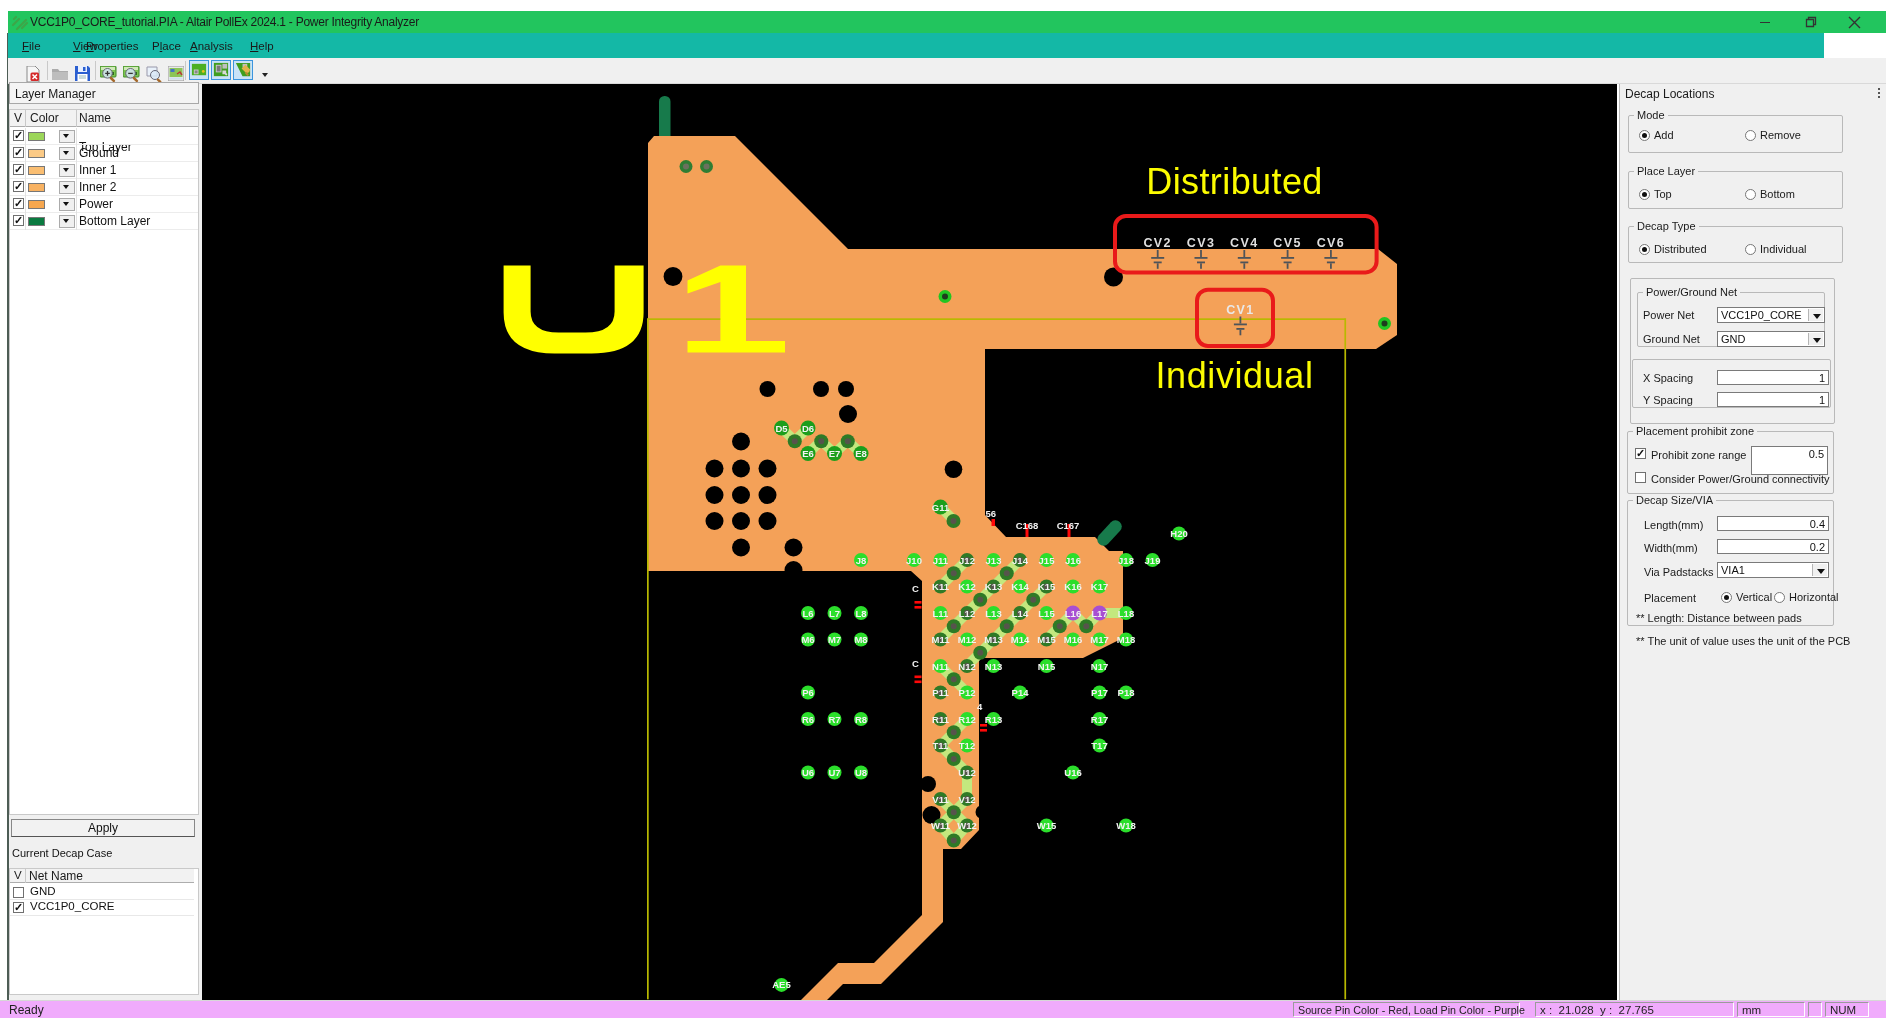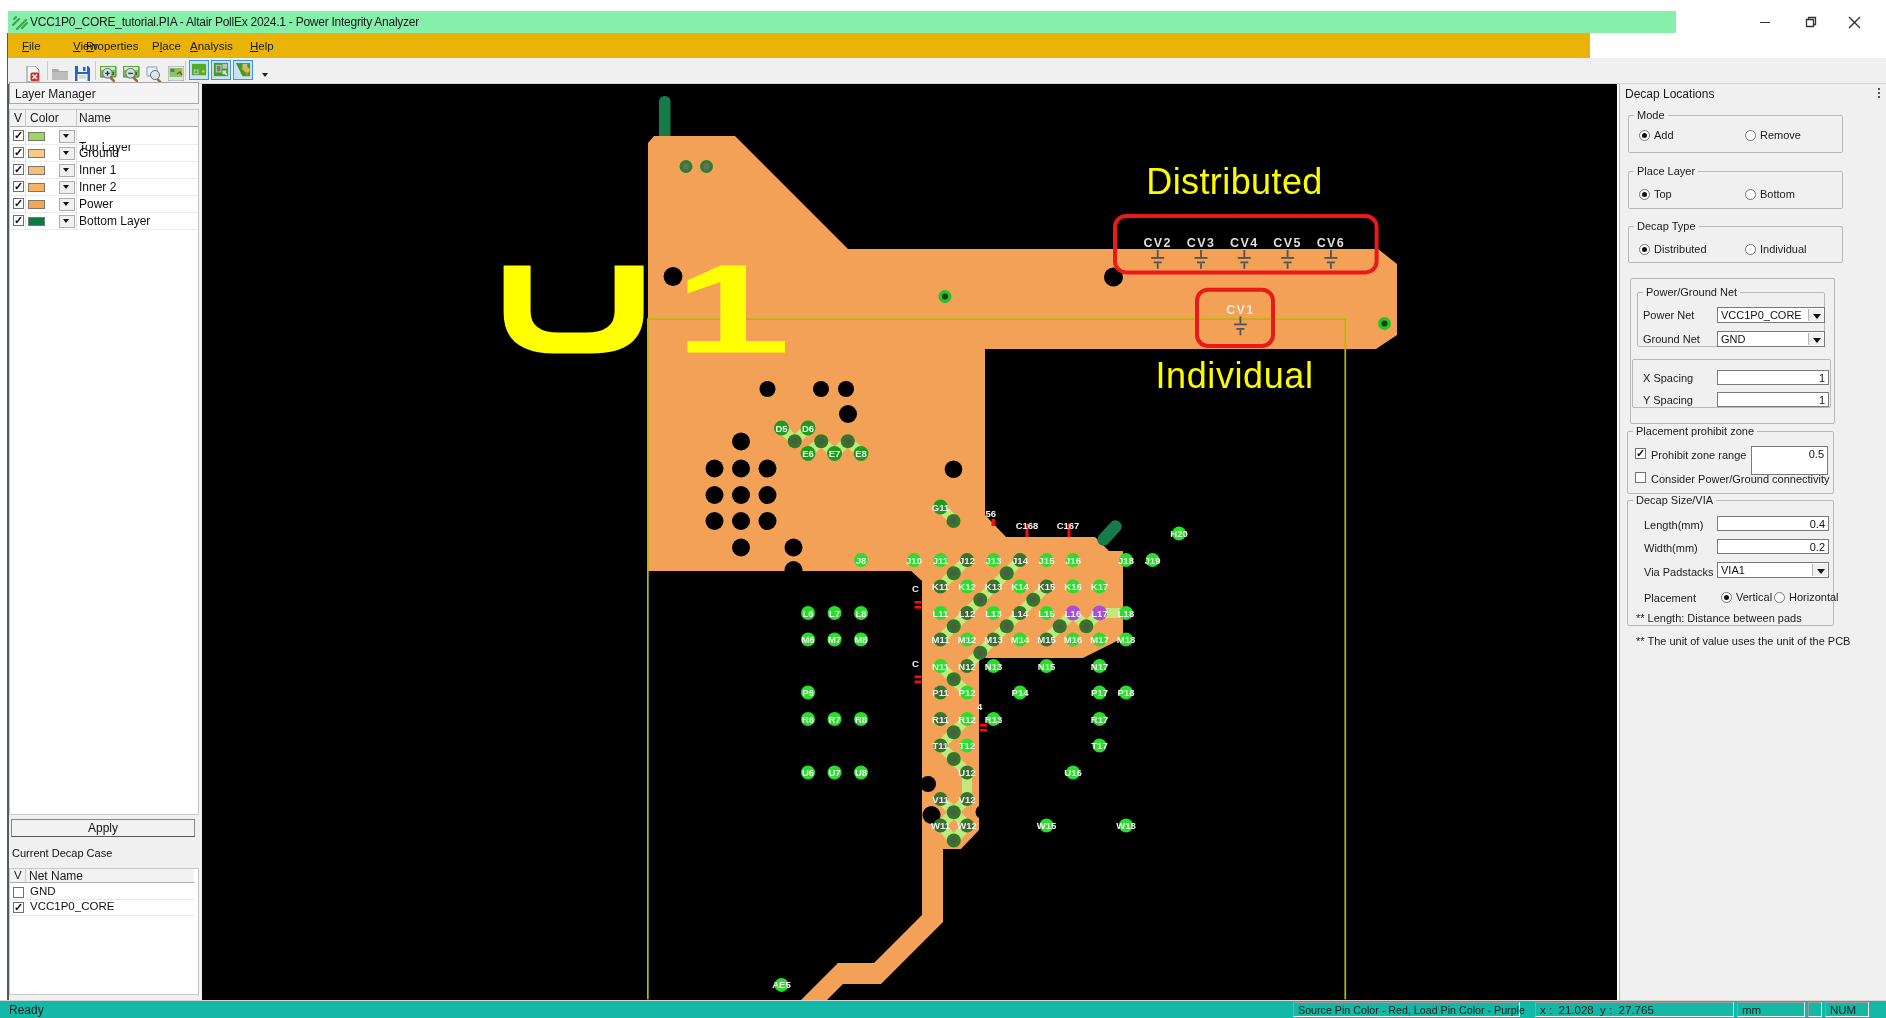--- a/index.html
+++ b/index.html
@@ -1,25 +1,25 @@
 <!DOCTYPE html>
 <html><head><meta charset="utf-8">
 <style>
 *{margin:0;padding:0;box-sizing:border-box}
 html,body{width:1886px;height:1018px;background:#fff;font-family:"Liberation Sans",sans-serif;overflow:hidden;position:relative}
 .abs{position:absolute}
-.titlebar{left:8px;top:11px;width:1668px;height:22px;background:#86efac}
-.menubar{left:8px;top:33px;width:1582px;height:25px;background:#eab308}
+.titlebar{left:8px;top:11px;width:1878px;height:22px;background:#22c55e}
+.menubar{left:8px;top:33px;width:1816px;height:25px;background:#14b8a6}
 .toolbar{left:8px;top:58px;width:1878px;height:26px;background:#F0F0F0;border-bottom:1px solid #D9D9D9}
 .leftedge{left:7px;top:33px;width:2px;height:967px;background:#4D5D55}
 .menu-item{position:absolute;top:7px;font-size:11.5px;color:#1a1a1a}
 .lpanel{left:9px;top:84px;width:194px;height:916px;background:#F0F0F0}
 .canvasbg{left:202px;top:84px;width:1415px;height:916px;background:#000}
 .rpanel{left:1619px;top:84px;width:267px;height:916px;background:#F0F0F0;border-left:1px solid #B9B9B9}
-.statusbar{left:0;top:1000px;width:1886px;height:18px;background:#14b8a6;border-top:1px solid #D7D7D7;font-size:12px;color:#222}
+.statusbar{left:0;top:1000px;width:1886px;height:18px;background:#f0abfc;border-top:1px solid #D7D7D7;font-size:12px;color:#222}
 .gb{position:absolute;border:1px solid #B9B9B9;border-radius:2px}
 .gbl{position:absolute;background:#F0F0F0;font-size:11px;color:#1a1a1a;padding:0 3px;line-height:11px}
 .rl{position:absolute;font-size:11px;color:#1a1a1a;white-space:nowrap}
 .radio{position:absolute;width:11px;height:11px;border-radius:50%;background:#fff;border:1px solid #777}
 .radio.sel::after{content:"";position:absolute;left:2px;top:2px;width:5px;height:5px;border-radius:50%;background:#111}
 .cb{position:absolute;width:11px;height:11px;background:#fff;border:1px solid #707070}
 .cb.ck::after{content:"\2713";position:absolute;left:0px;top:-2px;font-size:11px;font-weight:bold;color:#111}
 .input{position:absolute;background:#fff;border:1px solid #7A7A7A;font-size:11px;color:#111;text-align:right;padding:1px 3px;line-height:12px}
 .combo{position:absolute;background:#fff;border:1px solid #7A7A7A;font-size:11px;color:#111;padding:1px 3px;line-height:12px}
 .dbtn{position:absolute;right:1px;top:1px;bottom:1px;width:15px;background:#F0F0F0;border-left:1px solid #B5B5B5}

